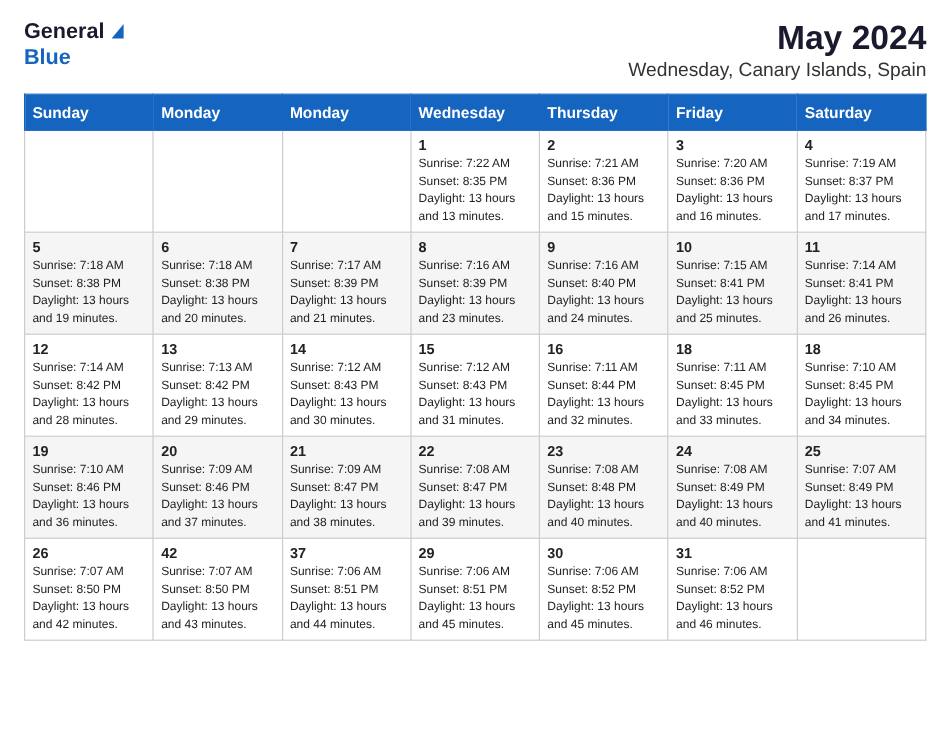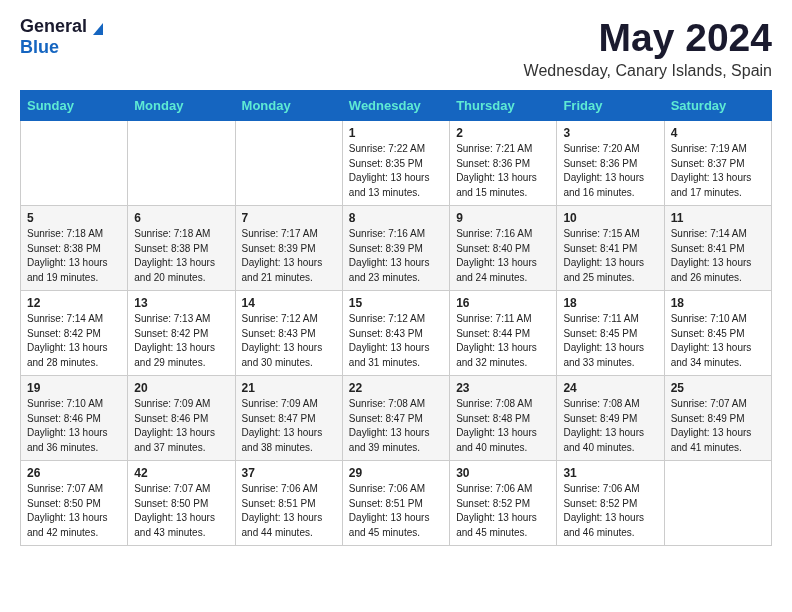--- a/index.html
+++ b/index.html
@@ -26,43 +26,43 @@
       font-weight: bold;
       color: #1a1a2e;
     }
     .logo-blue {
       font-size: 18px;
       font-weight: bold;
       color: #1565c0;
     }
     .logo-row {
       display: flex;
-      align-items: flex-end;
+      align-items: flex-start;
     }
     .title-area {
       text-align: right;
     }
     .month-title {
-      font-size: 39px;
+      font-size: 28px;
       font-weight: bold;
       color: #1a1a2e;
     }
     .location-title {
       font-size: 16px;
       color: #333;
       margin-top: 2px;
     }
     .calendar-table {
       width: 100%;
       border-collapse: collapse;
       border: 1px solid #ccc;
     }
     .calendar-table th {
       background-color: #1565c0;
-      color: #5eead4;
+      color: #ffffff;
       font-size: 13px;
       font-weight: bold;
       padding: 7px 6px;
       text-align: left;
       border: 1px solid #1565c0;
       margin-top: 24px;
     }
     .calendar-table td {
       vertical-align: top;
       padding: 5px 6px;

